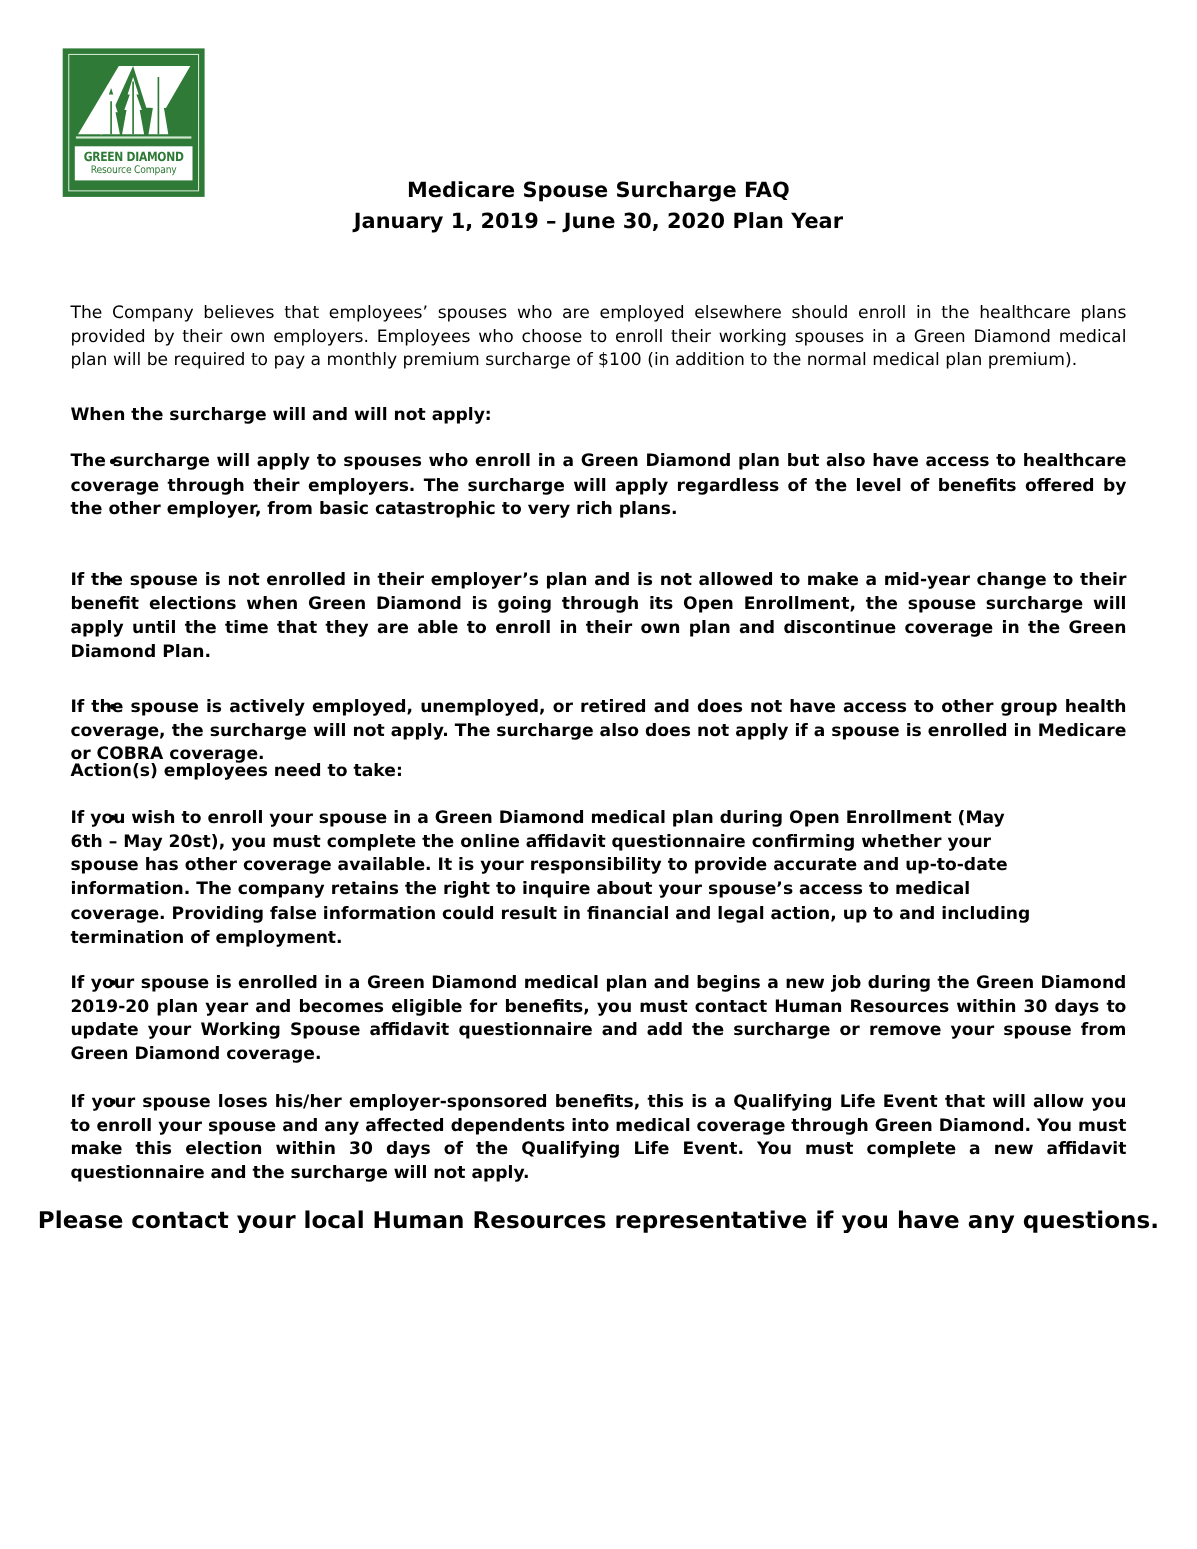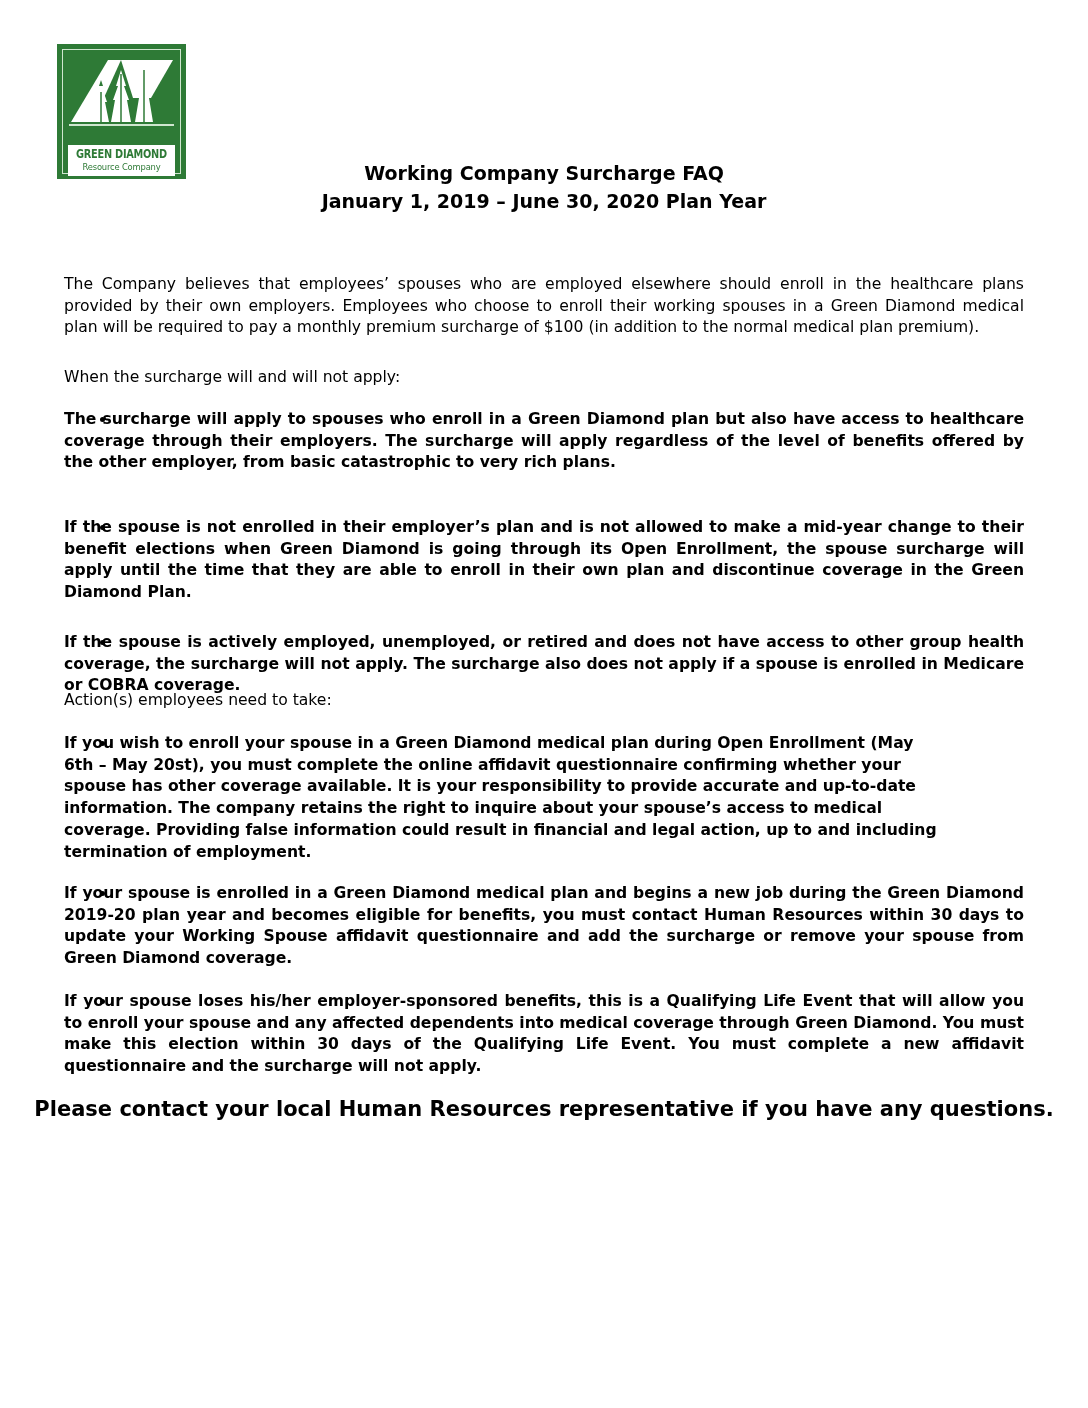--- a/index.html
+++ b/index.html
@@ -3,33 +3,33 @@
 <meta charset="utf-8">
 <style>
   html, body { margin: 0; padding: 0; background: #ffffff; }
   body { width: 1088px; height: 1408px; position: relative; overflow: hidden;
          font-family: "DejaVu Sans", sans-serif; color: #000; }
   .logo { position: absolute; left: 57px; top: 44px; width: 129px; height: 135px;
           background: #2e7a36; box-sizing: border-box; }
   .logo-inner { position: absolute; left: 5px; top: 5px; width: 119px; height: 125px;
                 border: 1px solid #cfe6cf; box-sizing: border-box; }
   .logo-graphic { position: absolute; left: 0; top: 0; width: 117px; height: 85px; }
-  .logo-text-box { position: absolute; left: 5px; top: 95px; width: 107px; height: 31px;
+  .logo-text-box { position: absolute; left: 5px; top: 83px; width: 107px; height: 31px;
                    background: #ffffff; text-align: center; }
   .logo-name { font-family: "DejaVu Sans", sans-serif; font-weight: bold; font-size: 11.5px;
                color: #2e7a36; line-height: 14px; margin-top: 2px; letter-spacing: -0.3px;
                transform: scaleX(0.85); }
   .logo-sub { font-family: "DejaVu Sans", sans-serif; font-size: 9.5px; color: #2e7a36;
               line-height: 12px; letter-spacing: -0.2px; transform: scaleX(0.88); }
   .title { position: absolute; left: 0; width: 1088px; text-align: center; top: 159px;
            font-weight: bold; font-size: 19px; line-height: 28px; }
   .title div { }
   .para { position: absolute; left: 64px; width: 960px; font-size: 15.6px; line-height: 21.7px;
           text-align: justify; }
-  .heading { position: absolute; left: 64px; font-weight: normal; font-size: 15.6px; line-height: 22px; }
+  .heading { position: absolute; left: 64px; font-weight: bold; font-size: 15.6px; line-height: 22px; }
   .bullet { position: absolute; left: 64px; width: 960px; font-size: 15.6px; line-height: 21.7px; }
   .bullet .dot { position: absolute; left: 36px; top: 0; width: 10px; }
   .bullet .dot::before { content: ""; position: absolute; left: 0; top: 8px; width: 5px; height: 5px;
                          border-radius: 50%; background: #000; }
   .bullet .txt { text-align: justify; font-weight: bold; }
   .bullet .txt.left { text-align: left; }
   .closing { position: absolute; left: 0; width: 1088px; text-align: center; top: 1098px;
              font-weight: bold; font-size: 21px; line-height: 22px; }
 </style>
 </head>
@@ -52,21 +52,21 @@
       <rect x="6" y="74" width="105" height="2" fill="#cfe6cf"></rect>
     </svg>
     <div class="logo-text-box">
       <div class="logo-name">GREEN DIAMOND</div>
       <div class="logo-sub">Resource Company</div>
     </div>
   </div>
 </div>
 
 <div class="title">
-  <div>Working Company Surcharge FAQ</div>
+  <div>Medicare Spouse Surcharge FAQ</div>
   <div>January 1, 2019 – June 30, 2020 Plan Year</div>
 </div>
 
 <div class="para" style="top:257px;margin-top:17px;">The Company believes that employees’ spouses who are employed elsewhere should enroll in the healthcare plans provided by their own employers.  Employees who choose to enroll their working spouses in a Green Diamond medical plan will be required to pay a monthly premium surcharge of $100 (in addition to the normal medical plan premium).</div>
 
 <div class="heading" style="top:366px;">When the surcharge will and will not apply:</div>
 
 <div class="bullet" style="top:409px;">
   <span class="dot"></span>
   <div class="txt">The surcharge will apply to spouses who enroll in a Green Diamond plan but also have access to healthcare coverage through their employers. The surcharge will apply regardless of the level of benefits offered by the other employer, from basic catastrophic to very rich plans.</div>

